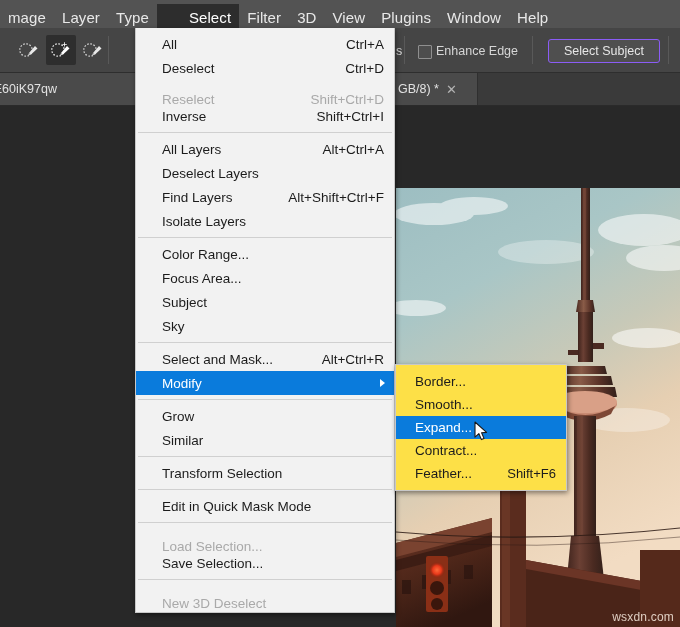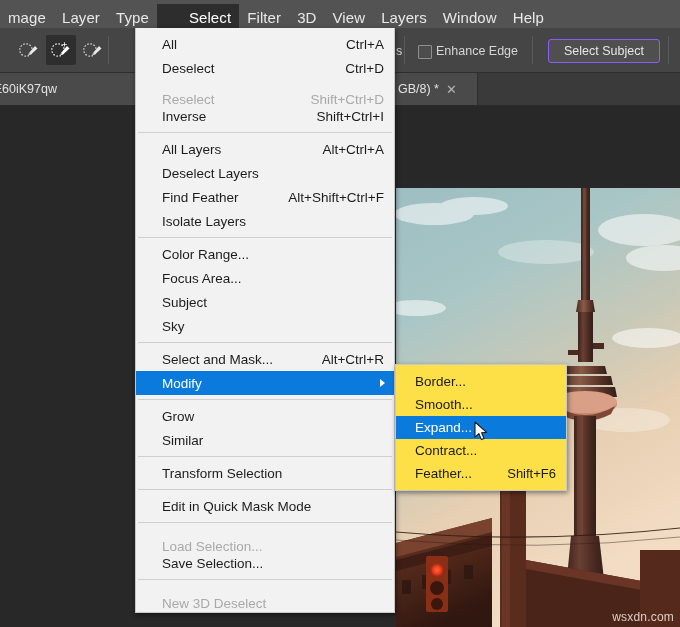--- a/index.html
+++ b/index.html
@@ -349,21 +349,21 @@
   </div>
 
   <div id="menubar">
     <div class="menu-title">mage</div>
     <div class="menu-title">Layer</div>
     <div class="menu-title">Type</div>
     <div class="menu-title active">Select</div>
     <div class="menu-title">Filter</div>
     <div class="menu-title">3D</div>
     <div class="menu-title">View</div>
-    <div class="menu-title">Layers</div>
+    <div class="menu-title">Plugins</div>
     <div class="menu-title">Window</div>
     <div class="menu-title">Help</div>
   </div>
 
   <div id="optionsbar">
     <div class="tool-preset-group">
       <div class="tool-btn">
         <svg width="22" height="22" viewBox="0 0 22 22">
           <circle cx="8" cy="11" r="6.2" fill="none" stroke="#d8d8d8" stroke-width="1.2" stroke-dasharray="1.6 1.6"></circle>
           <path d="M11 14 L17 7 L19.5 9.5 L13 15.5 Z" fill="#e8e8e8"></path>
@@ -431,21 +431,21 @@
 
     <div class="mi">
       <span class="mi-label">All Layers</span>
       <span class="mi-accel">Alt+Ctrl+A</span>
     </div>
     <div class="mi">
       <span class="mi-label">Deselect Layers</span>
       <span class="mi-accel"></span>
     </div>
     <div class="mi">
-      <span class="mi-label">Find Feather</span>
+      <span class="mi-label">Find Layers</span>
       <span class="mi-accel">Alt+Shift+Ctrl+F</span>
     </div>
     <div class="mi">
       <span class="mi-label">Isolate Layers</span>
       <span class="mi-accel"></span>
     </div>
 
     <div class="msep"></div>
 
     <div class="mi">

